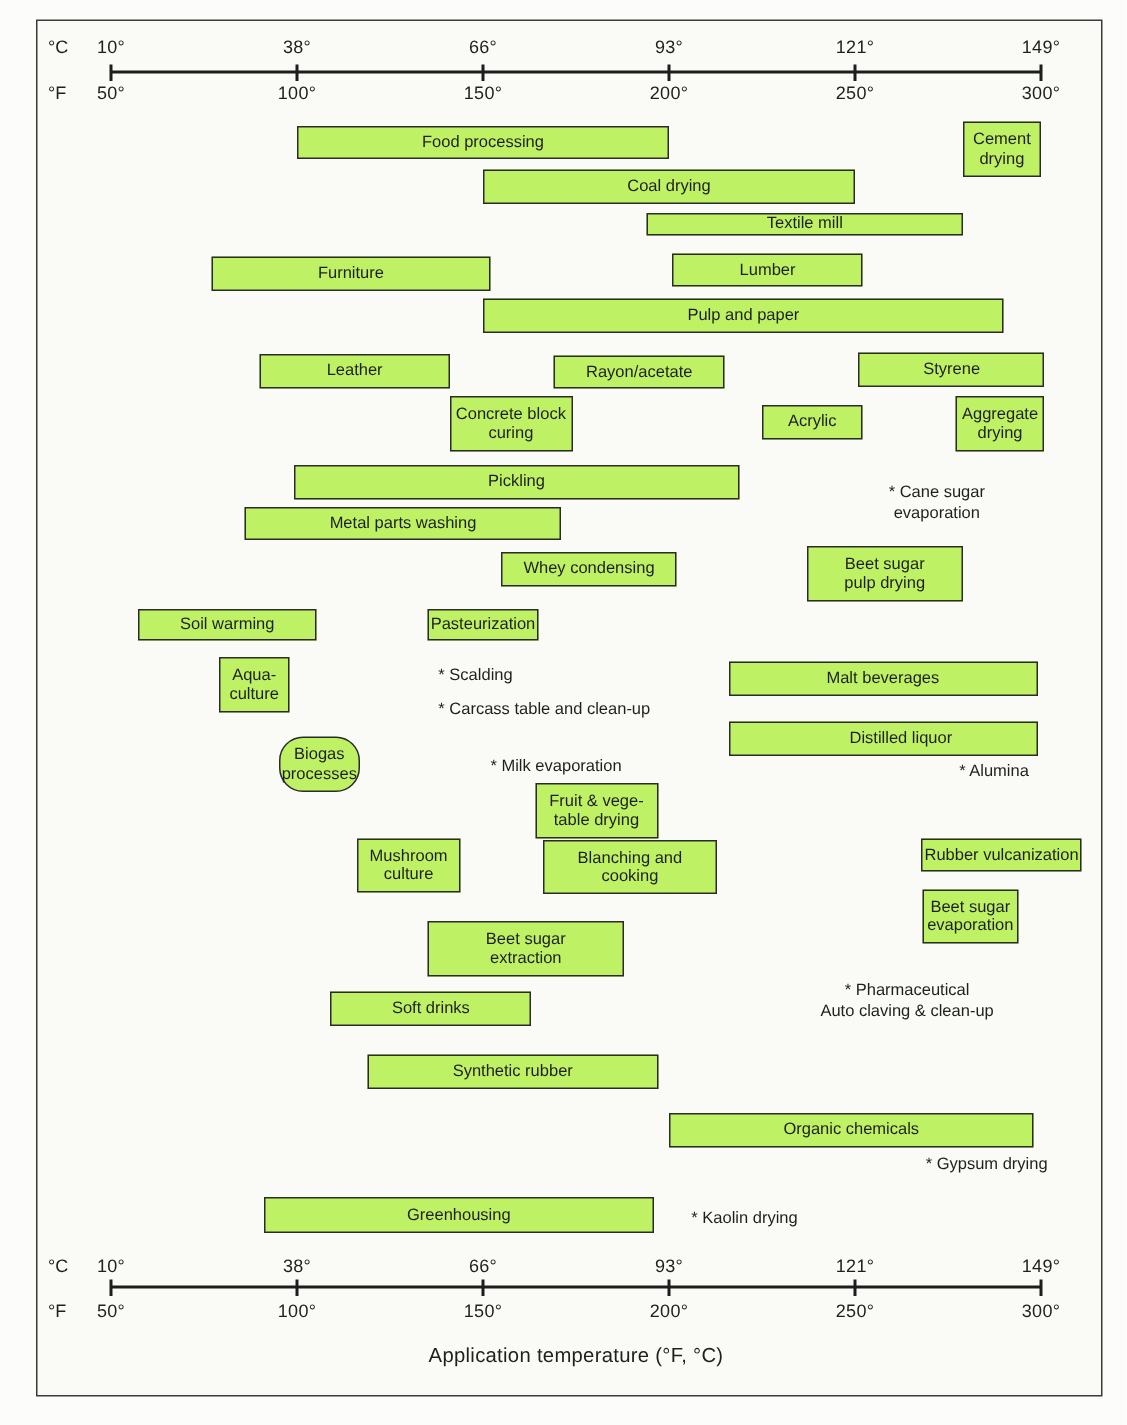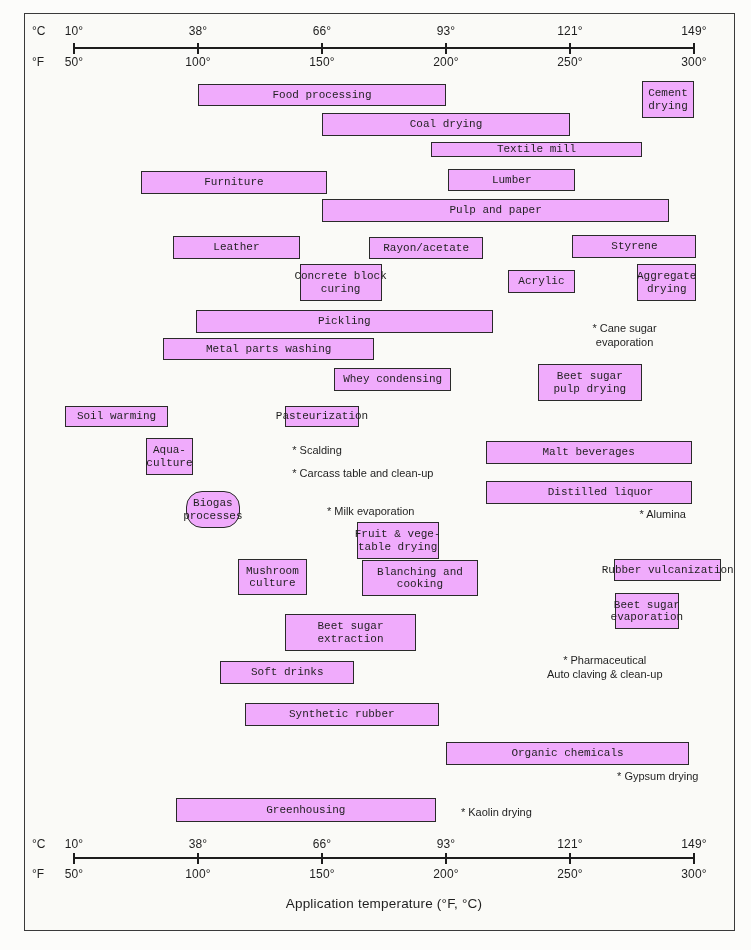--- a/index.html
+++ b/index.html
@@ -16,23 +16,23 @@
   }
   .axis-line{position:absolute; height:1.8px; background:#1d1d1d;}
   .tickmark{position:absolute; width:1.8px; height:11px; background:#1d1d1d;}
   .ticklabel{
     position:absolute; transform:translateX(-50%); white-space:nowrap;
     font-size:12px; letter-spacing:0.2px;
   }
   .unitlabel{position:absolute; font-size:12px;}
   .pbox{
     position:absolute; box-sizing:border-box;
-    border:1.6px solid #2a2a2a; background:#f0abfc;
+    border:1.6px solid #2a2a2a; background:#bef264;
     display:flex; flex-direction:column; align-items:center; justify-content:center;
-    font-size:11px; line-height:12.5px; text-align:left; white-space:nowrap;font-family:Liberation Mono, monospace;
+    font-size:11px; line-height:12.5px; text-align:left; white-space:nowrap;
   }
   .note{
     position:absolute; font-size:11px; line-height:13.5px; white-space:nowrap;
   }
   .note span{display:block;}
   .note.centered{transform:translateX(-50%); text-align:center;}
   .caption{
     position:absolute; left:74px; width:620px; top:896px; text-align:center;
     font-size:13.5px; letter-spacing:0.2px;
   }
@@ -114,21 +114,21 @@
       <div class="pbox" style="left: 163.28px; top: 338px; width: 210.8px; height: 22px; position: absolute;">
         <span>Metal parts washing</span>
       </div>
       <div class="pbox" style="left: 334.4px; top: 368px; width: 116.56px; height: 23px; position: absolute;">
         <span>Whey condensing</span>
       </div>
       <div class="pbox" style="left: 537.76px; top: 364px; width: 104.16px; height: 37px; position: absolute;">
         <span>Beet sugar</span>
         <span>pulp drying</span>
       </div>
-      <div class="pbox" style="left: 65px; top: 406px; width: 103px; height: 21px; position: absolute;">
+      <div class="pbox" style="left: 92px; top: 406px; width: 119px; height: 21px; position: absolute;">
         <span>Soil warming</span>
       </div>
       <div class="pbox" style="left: 284.8px; top: 406px; width: 74.4px; height: 21px; position: absolute;">
         <span>Pasteurization</span>
       </div>
       <div class="pbox" style="left: 145.92px; top: 438px; width: 47.12px; height: 37px; position: absolute;">
         <span>Aqua-</span>
         <span>culture</span>
       </div>
       <div class="pbox" style="left: 485.68px; top: 441px; width: 205.84px; height: 23px; position: absolute;">

